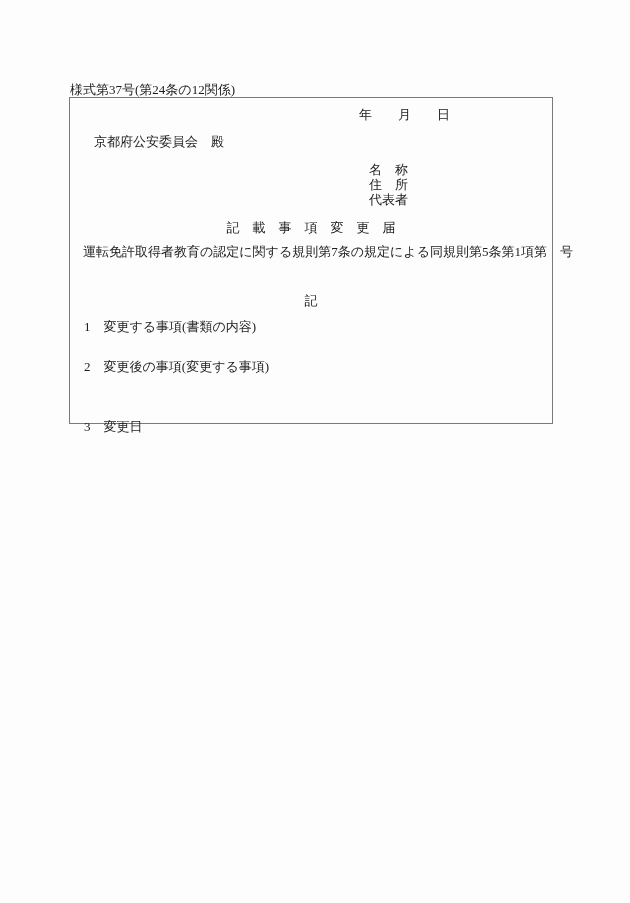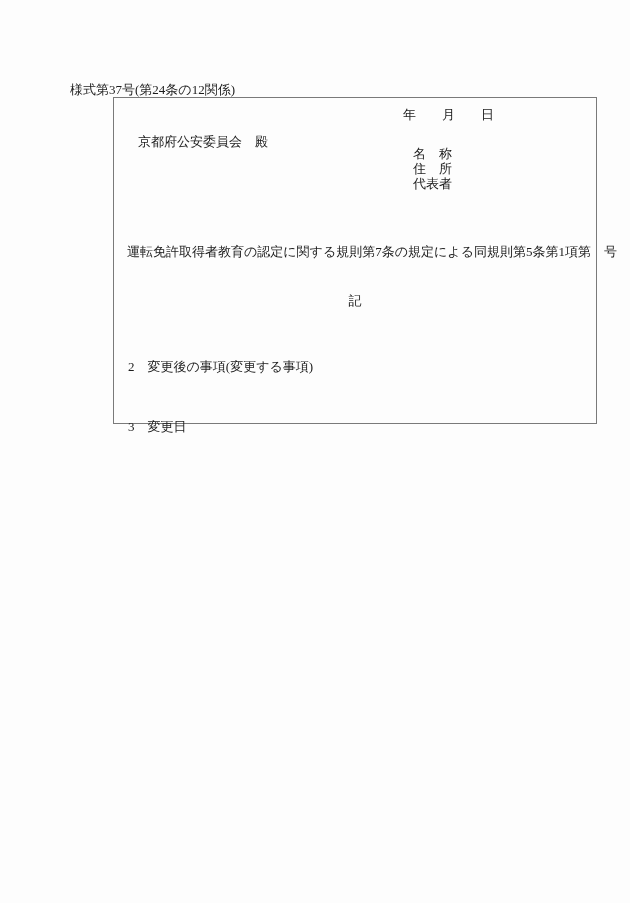--- a/index.html
+++ b/index.html
@@ -25,28 +25,27 @@
   }
   .form-box {
     position: absolute;
     left: 69px;
     top: 97px;
     width: 484px;
     height: 327px;
     border: 1px solid #7a7a7a;
     box-sizing: border-box;
     background: #fdfdfd;
-    margin-left: 44px;
   }
   .line { position: absolute; white-space: nowrap; }
   .date-line   { top: 8px;   left: 289px; }
   .addressee   { top: 35px;  left: 24px; }
   .sender-block {
     position: absolute;
-    top: 48px;
+    top: 64px;
     left: 299px;
     line-height: 15px;
     white-space: nowrap;
   }
   .title {
     top: 121px;
     left: 0;
     right: 0;
     text-align: center;
   }
@@ -82,27 +81,31 @@
     <div class="line date-line">年　　月　　日</div>
 
     <div class="line addressee">京都府公安委員会　殿</div>
 
     <div class="sender-block">
       <div>名　称</div>
       <div>住　所</div>
       <div>代表者</div>
     </div>
 
+    <div class="line title">記　載　事　項　変　更　届</div>
 
     <div class="para">
       <div>　運転免許取得者教育の認定に関する規則第7条の規定による同規則第5条第1項第　号</div>
     </div>
 
     <div class="line record-heading">記</div>
 
+    <div class="line item item-1">
+      <span class="item-num">1</span><span class="item-label">変更する事項(書類の内容)</span>
+    </div>
 
     <div class="line item item-2">
       <span class="item-num">2</span><span class="item-label">変更後の事項(変更する事項)</span>
     </div>
 
     <div class="line item item-3">
       <span class="item-num">3</span><span class="item-label">変更日</span>
     </div>
 
   </div>

